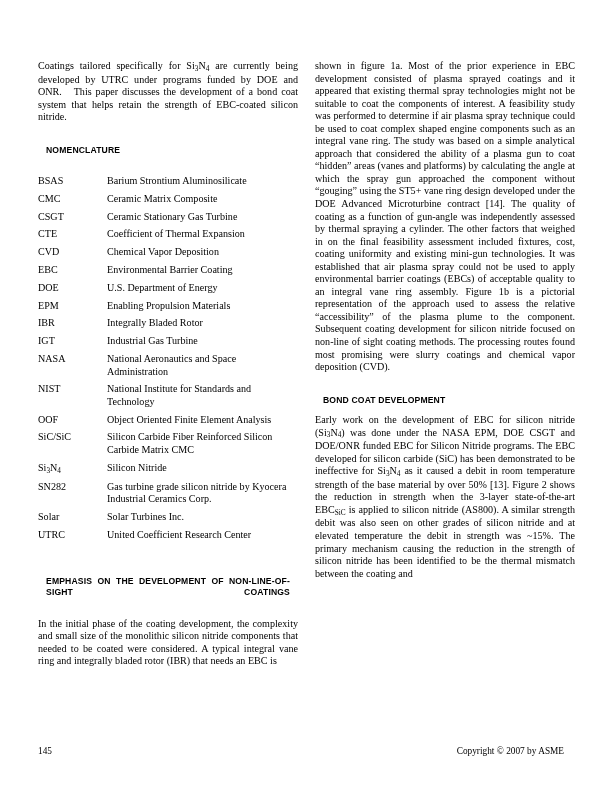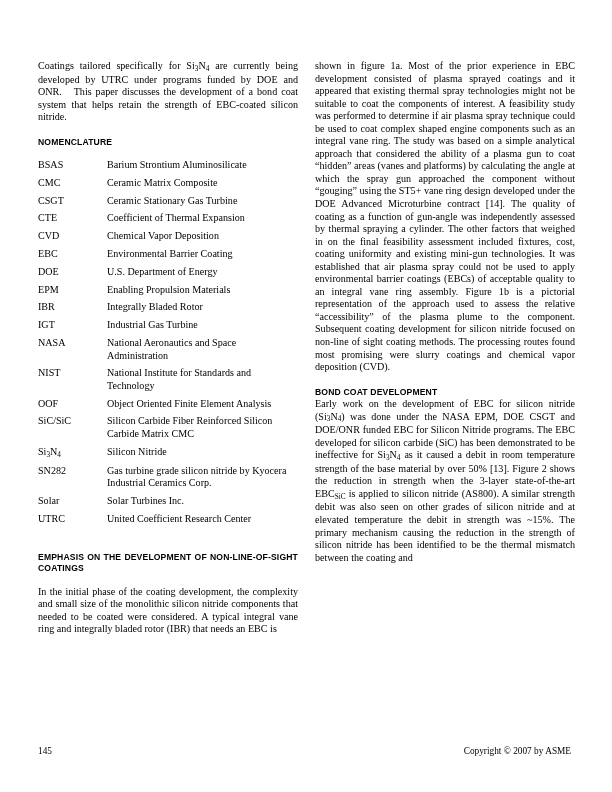--- a/index.html
+++ b/index.html
@@ -31,21 +31,21 @@
   }
   p.body {
     margin: 0;
     font-size: 10.1px;
     line-height: 12.55px;
     text-align: justify;
     text-justify: inter-word;
     hyphens: none;
   }
   .sec-head {
-    margin: 0;
+    margin: 8px;
     font-family: "Liberation Sans", "DejaVu Sans", sans-serif;
     font-weight: bold;
     font-size: 8.6px;
     line-height: 11.4px;
     letter-spacing: 0.15px;
     text-align: justify;
   }
   .sec-head.justified {
     text-align: justify;
   }
@@ -94,21 +94,21 @@
   .folio {
     position: absolute;
     left: 0;
     width: 537px;
     text-align: left;
     font-size: 9.3px;
     line-height: 12px;
   }
   .copyright {
     position: absolute;
-    right: 4px;
+    right: 11px;
     font-size: 9.3px;
     line-height: 12px;
     white-space: nowrap;
     padding-left: 16px;
   }
 </style>
 </head>
 <body>
 
 <div class="page">

